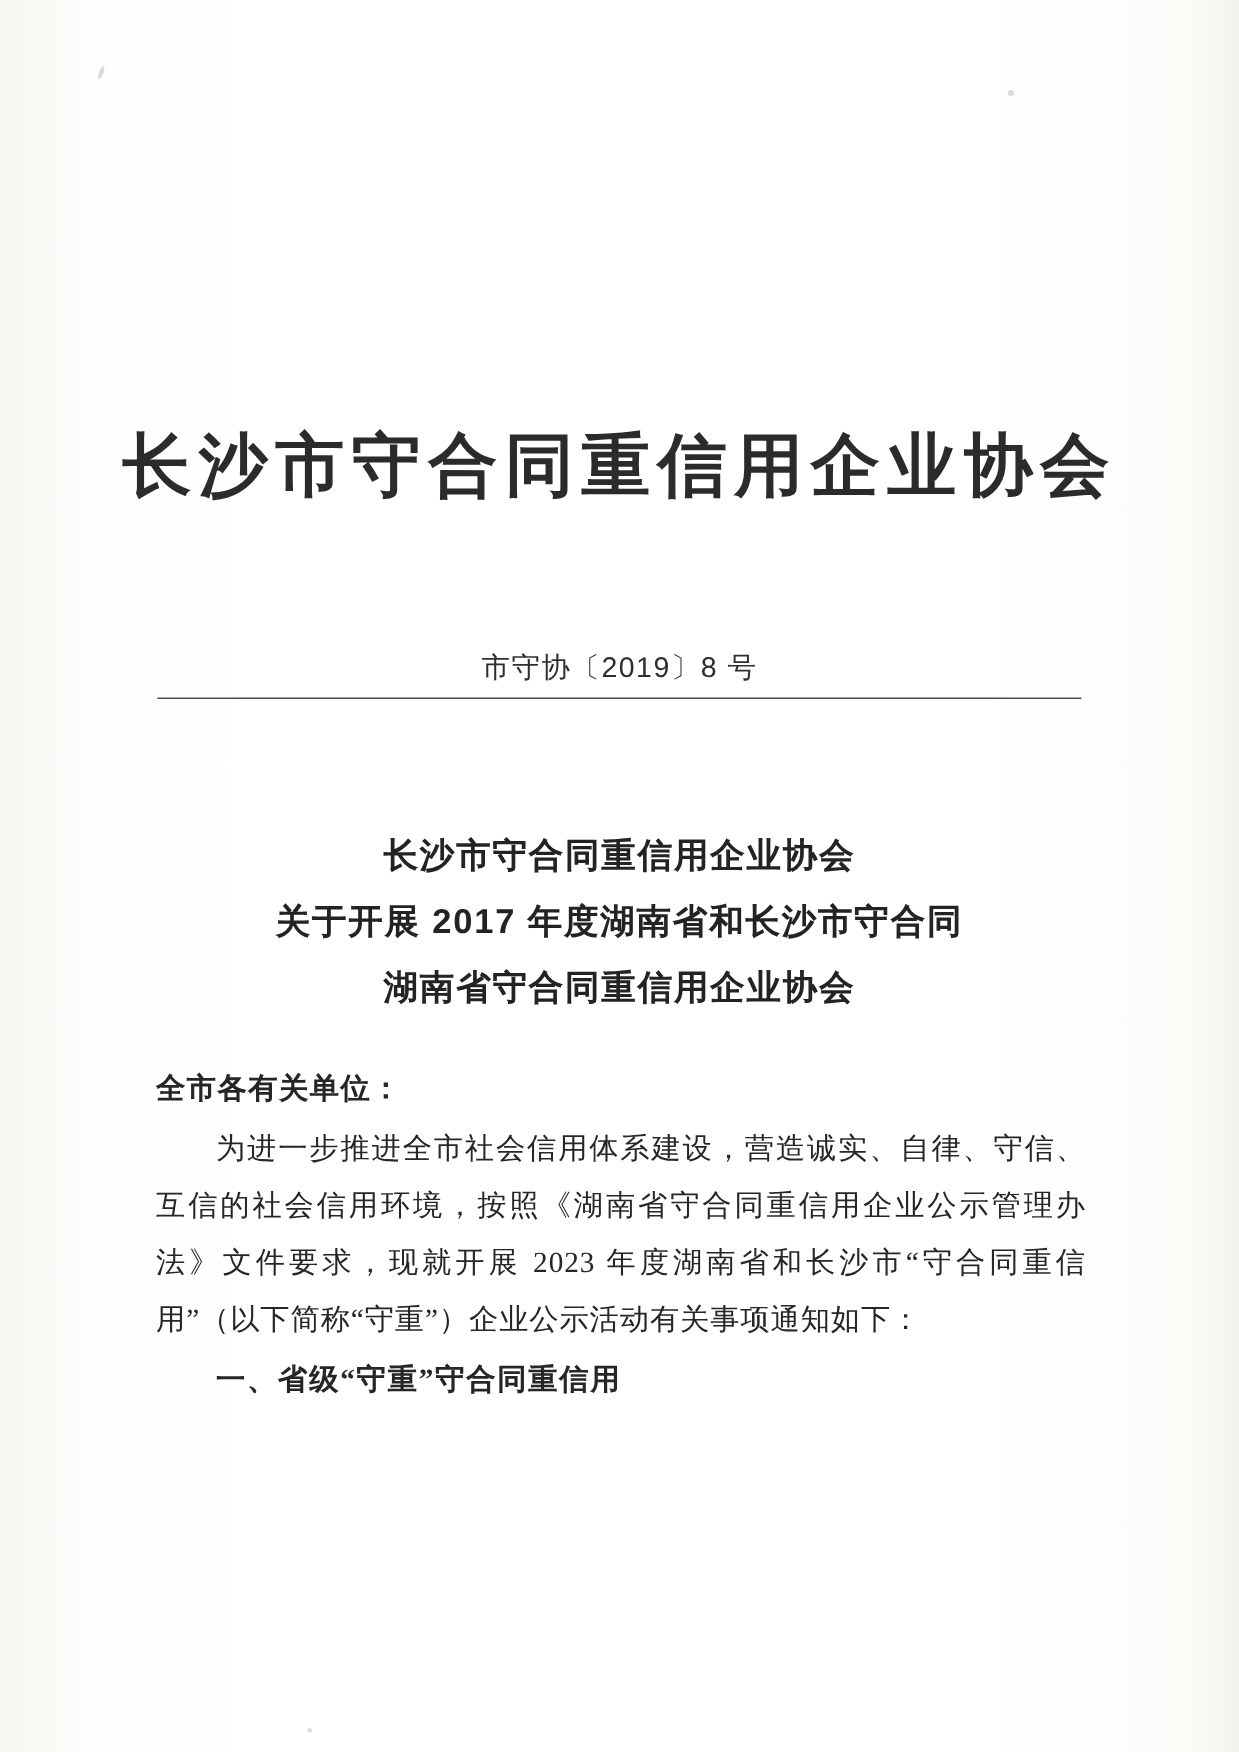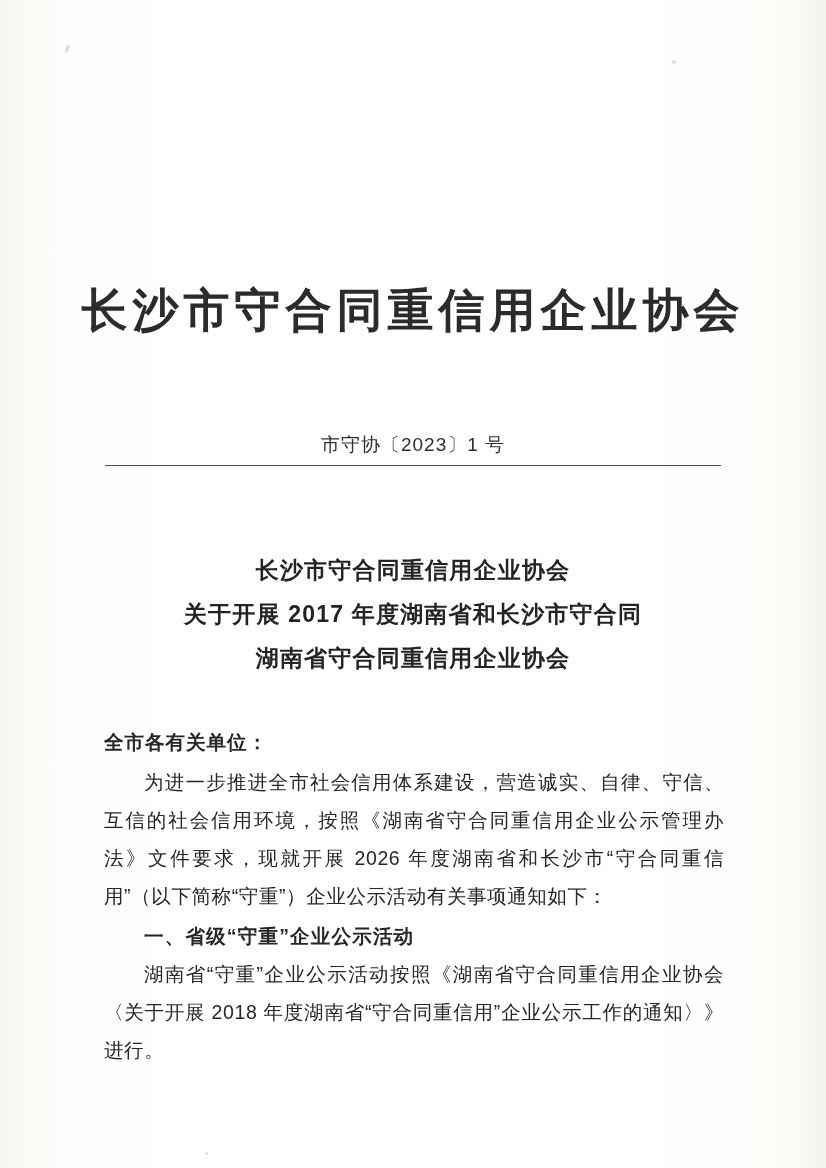--- a/index.html
+++ b/index.html
@@ -83,26 +83,25 @@
     line-height: 44px;
     letter-spacing: 1.2px;
     color: #232323;
   }
   .headline div { white-space: nowrap; }
   .body-block {
     position: absolute;
     left: 104px;
     top: 708px;
     width: 620px;
-    font-family: Liberation Sans, sans-serif;
+    font-family: Liberation Serif, serif;
     font-size: 19.5px;
     line-height: 38px;
     color: #262626;
     letter-spacing: 0.6px;
-    margin-top: 15px;
   }
   .salutation {
     font-weight: bold;
     letter-spacing: 1px;
   }
   .para {
     text-align: justify;
     text-justify: inter-ideograph;
     text-indent: 40px;
     margin-top: 2px;
@@ -126,34 +125,33 @@
   <div class="paper-tint"></div>
 
   <div class="speck" style="left:66px;top:44px;width:3px;height:9px;transform:rotate(20deg);"></div>
   <div class="speck" style="left:672px;top:60px;width:4px;height:4px;"></div>
   <div class="speck" style="left:205px;top:1152px;width:3px;height:3px;"></div>
 
   <div class="content">
 
     <div class="doc-title">长沙市守合同重信用企业协会</div>
 
-    <div class="doc-number">市守协〔2023〕1 号</div>
+    <div class="doc-number">市守协〔2019〕8 号</div>
 
     <div class="rule"></div>
 
     <div class="headline">
       <div>长沙市守合同重信用企业协会</div>
       <div>关于开展 2017 年度湖南省和长沙市守合同</div>
       <div>湖南省守合同重信用企业协会</div>
     </div>
 
     <div class="body-block">
       <div class="salutation">全市各有关单位：</div>
 
-      <div class="para">为进一步推进全市社会信用体系建设，营造诚实、自律、守信、互信的社会信用环境，按照《湖南省守合同重信用企业公示管理办法》文件要求，现就开展 2026 年度湖南省和长沙市“守合同重信用”（以下简称“守重”）企业公示活动有关事项通知如下：</div>
+      <div class="para">为进一步推进全市社会信用体系建设，营造诚实、自律、守信、互信的社会信用环境，按照《湖南省守合同重信用企业公示管理办法》文件要求，现就开展 2023 年度湖南省和长沙市“守合同重信用”（以下简称“守重”）企业公示活动有关事项通知如下：</div>
 
-      <div class="section-heading">一、省级“守重”企业公示活动</div>
+      <div class="section-heading">一、省级“守重”守合同重信用</div>
 
-      <div class="para-tight">湖南省“守重”企业公示活动按照《湖南省守合同重信用企业协会〈关于开展 2018 年度湖南省“守合同重信用”企业公示工作的通知〉》进行。</div>
     </div>
 
   </div>
 </div>
 
 </body></html>

